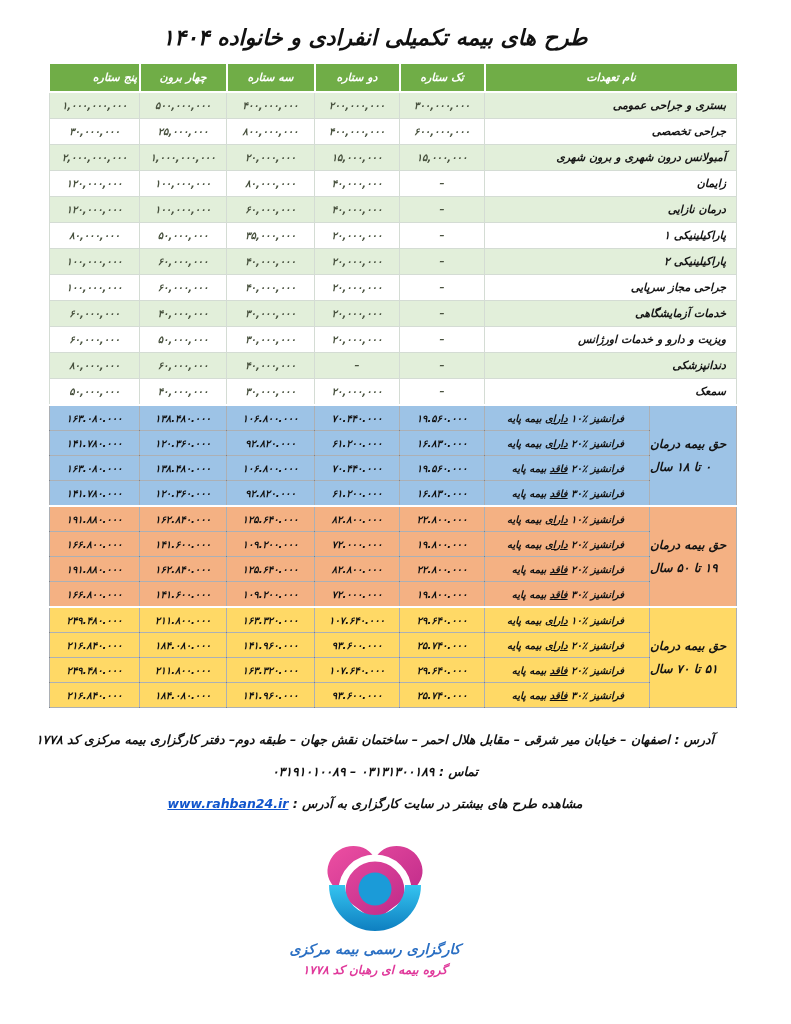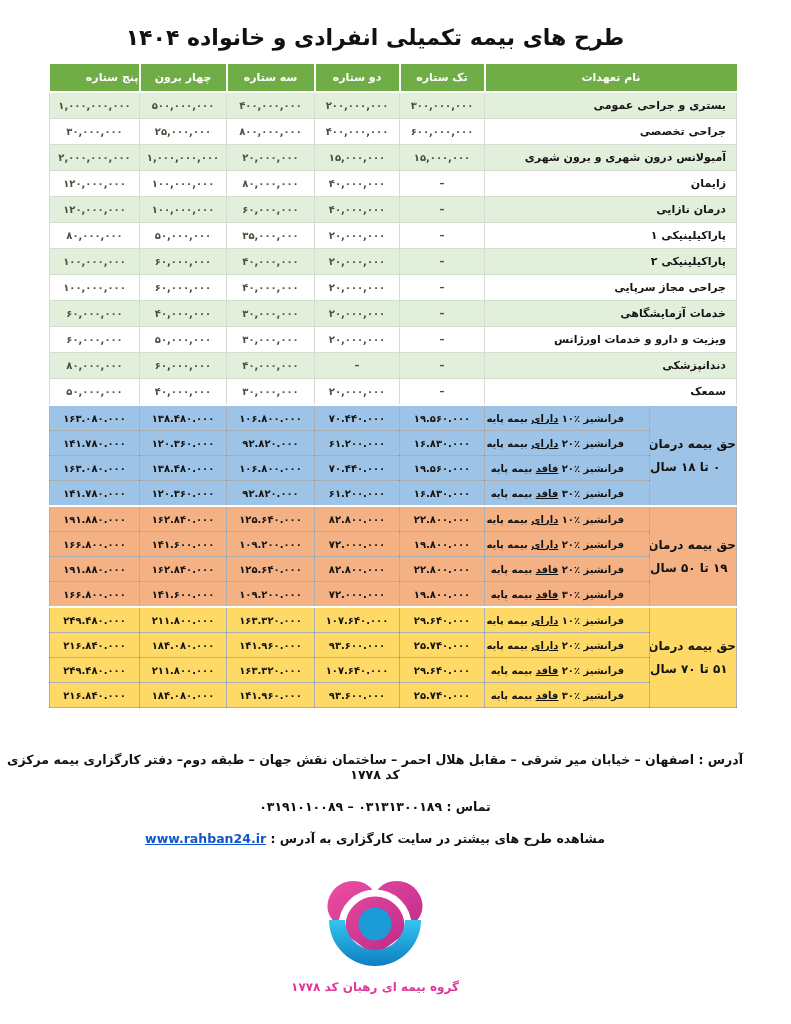--- a/index.html
+++ b/index.html
@@ -1,20 +1,20 @@
 <!DOCTYPE html>
 <html lang="fa"><head>
 <meta charset="utf-8">
 <style>
   html,body{margin:0;padding:0;}
   body{
     width:791px;height:1024px;background:#ffffff;overflow:hidden;
     font-family:"DejaVu Sans","Liberation Sans",sans-serif;
   }
-  .page{width:750px;height:1024px;position:relative;}
+  .page{width:750px;height:1024px;position:relative;font-style:italic;}
   .title{
     direction:rtl;text-align:center;font-weight:bold;font-size:22px;color:#111;
     padding-top:25px;letter-spacing:0;
   }
   table.plans{
     direction:rtl;border-collapse:collapse;table-layout:fixed;
     width:687px;margin:14px 55px 0 49px;
   }
   table.plans th,table.plans td{padding:0;overflow:hidden;white-space:nowrap;}
   thead th{
@@ -37,21 +37,21 @@
     height:24px;border:1px solid rgba(70,80,90,.45);font-weight:bold;color:#121212;
   }
   tr.premium td.pval{font-size:10px;text-align:center;}
   tr.premium td.flabel{font-size:10px;text-align:right;padding-right:25px;}
   tr.premium td.flabel .uword{text-decoration:underline;}
   tr.section-start td{border-top:2px solid #ffffff;}
   td.group{
     text-align:left;vertical-align:middle;font-weight:bold;font-size:12px;
     line-height:1.85;color:#111;
   }
-  .footer{direction:rtl;text-align:center;color:#111;margin-top:44px;}
+  .footer{direction:rtl;text-align:center;color:#111;margin-top:24px;}
   .footer .fline{font-weight:bold;font-size:12.5px;margin:0 0 17px 0;}
   .footer a{color:#1155CC;font-weight:bold;text-decoration:underline;}
   .logoblock{text-align:center;margin-top:24px;}
   .logoblock svg{display:block;margin:0 auto;}
   .logo-line1{font-weight:bold;font-size:14px;margin-top:2px;}
   .logo-line2{font-weight:bold;font-size:12px;margin-top:6px;direction:rtl;}
 </style>
 </head>
 <body>
 
@@ -306,16 +306,17 @@
         <linearGradient id="gb" x1="0" y1="0" x2="0" y2="1">
           <stop offset="0" stop-color="#35C4F0"></stop>
             <stop offset="1" stop-color="#0E7FC0"></stop>
         </linearGradient>
       </defs>
       <path d="M60 24 C52 6 22 6 14 28 C7 47 24 60 60 86 C96 60 113 47 106 28 C98 6 68 6 60 24 Z" fill="url(#gp)"></path>
       <circle cx="60" cy="56" r="33" fill="none" stroke="#ffffff" stroke-width="7"></circle>
       <path d="M14 50 A46 46 0 0 0 106 50 L90 50 A30 30 0 0 1 30 50 Z" fill="url(#gb)"></path>
       <circle cx="60" cy="54" r="16.5" fill="#1B9BD8"></circle>
     </svg>
+    <div class="logo-line1" style="color: rgb(42, 111, 195);">کارگزاری رسمی بیمه مرکزی</div>
     <div class="logo-line2" style="color: rgb(224, 57, 155);">گروه بیمه ای رهبان کد ۱۷۷۸</div>
   </div>
 
 </div>
 
 </body></html>

